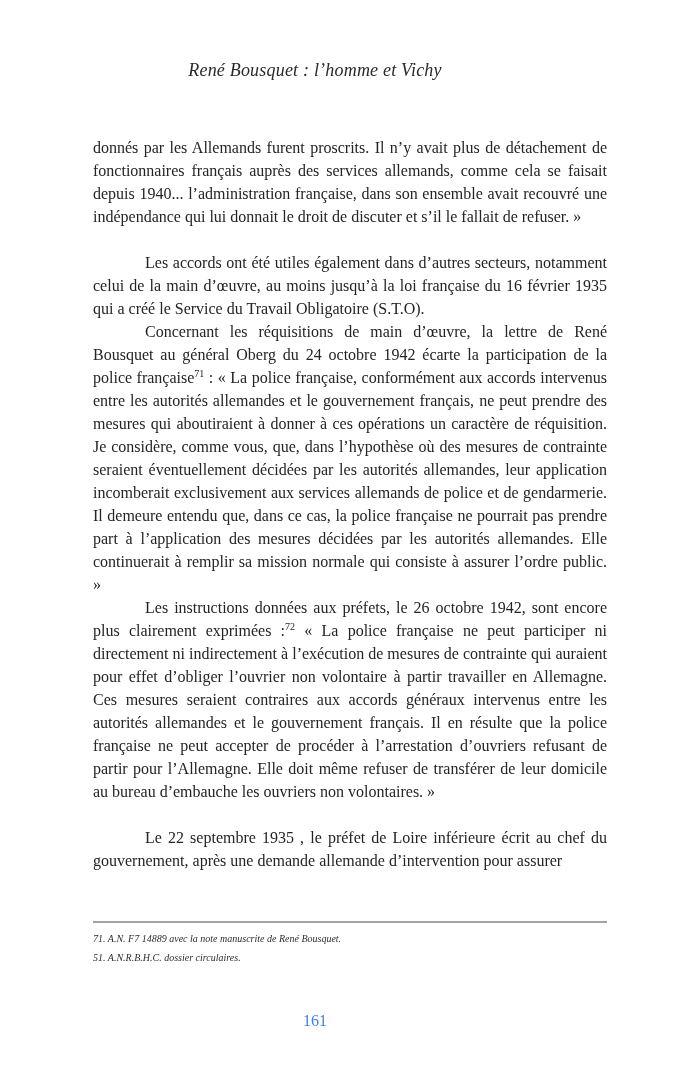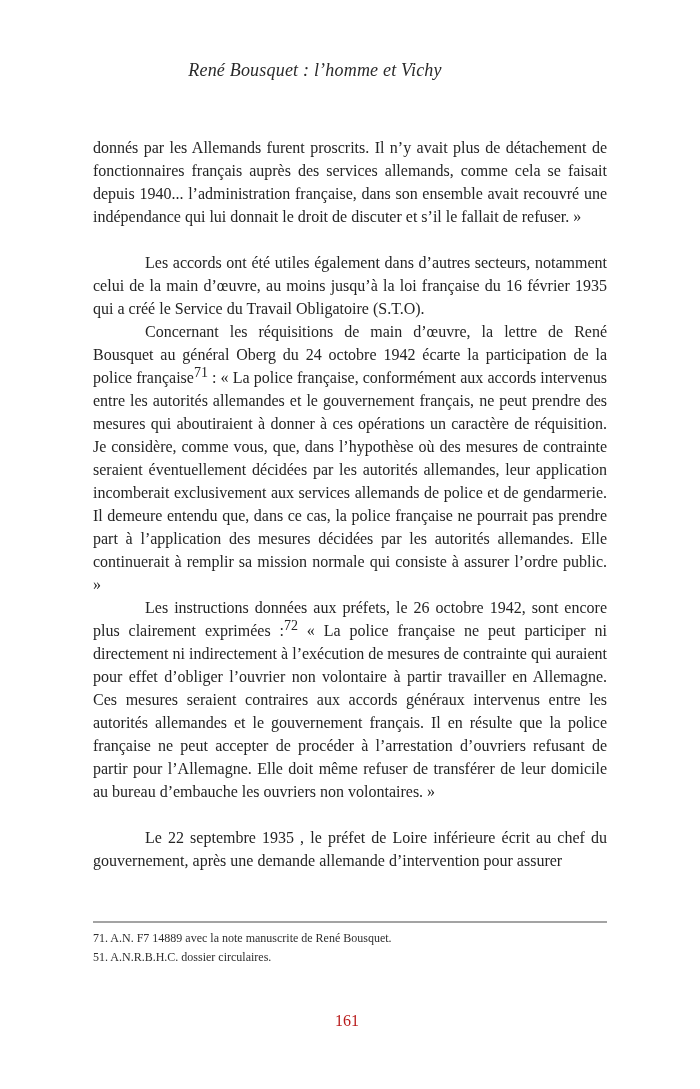--- a/index.html
+++ b/index.html
@@ -41,50 +41,50 @@
     margin: 0;
     padding: 0;
   }
   .body-text p.indent {
     text-indent: 52px;
   }
   .body-text p.gap {
     margin-top: 23px;
   }
   sup.fnref {
-    font-size: 14px;
+    font-size: 10px;
     line-height: 0;
     vertical-align: super;
   }
   .footnote-rule {
     position: absolute;
     top: 921px;
     left: 93px;
     width: 514px;
     height: 2px;
     background: #a3a3a3;
   }
   .footnotes {
     position: absolute;
     top: 929px;
     left: 93px;
     width: 514px;
-    font-size: 12px;
+    font-style: italic;
+    font-size: 10px;
     line-height: 19px;
     color: #2e2e2e;
   }
   .page-number {
     position: absolute;
     top: 1012px;
     left: 0;
     width: 100%;
     text-align: center;
     font-size: 16px;
-    color: #b91c1c;
-    padding-left: 32px;
+    color: #3b82f6;
   }
 </style>
 </head>
 <body>
 
 <div class="page">
   <div class="running-header">René Bousquet : l’homme et Vichy</div>
 
   <div class="body-text">
       <p class="">donnés par les Allemands furent proscrits. Il n’y avait plus de détachement de fonctionnaires français auprès des services allemands, comme cela se faisait depuis 1940... l’administration française, dans son ensemble avait recouvré une indépendance qui lui donnait le droit de discuter et s’il le fallait de refuser. »</p>

